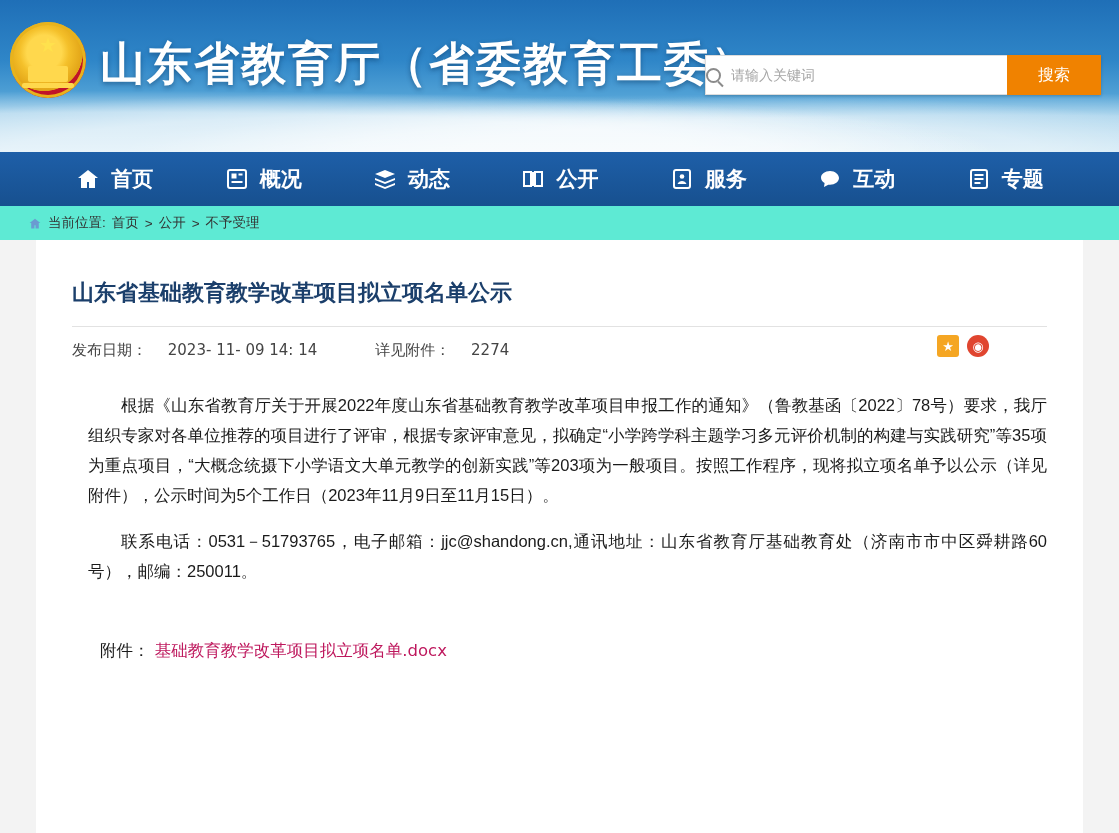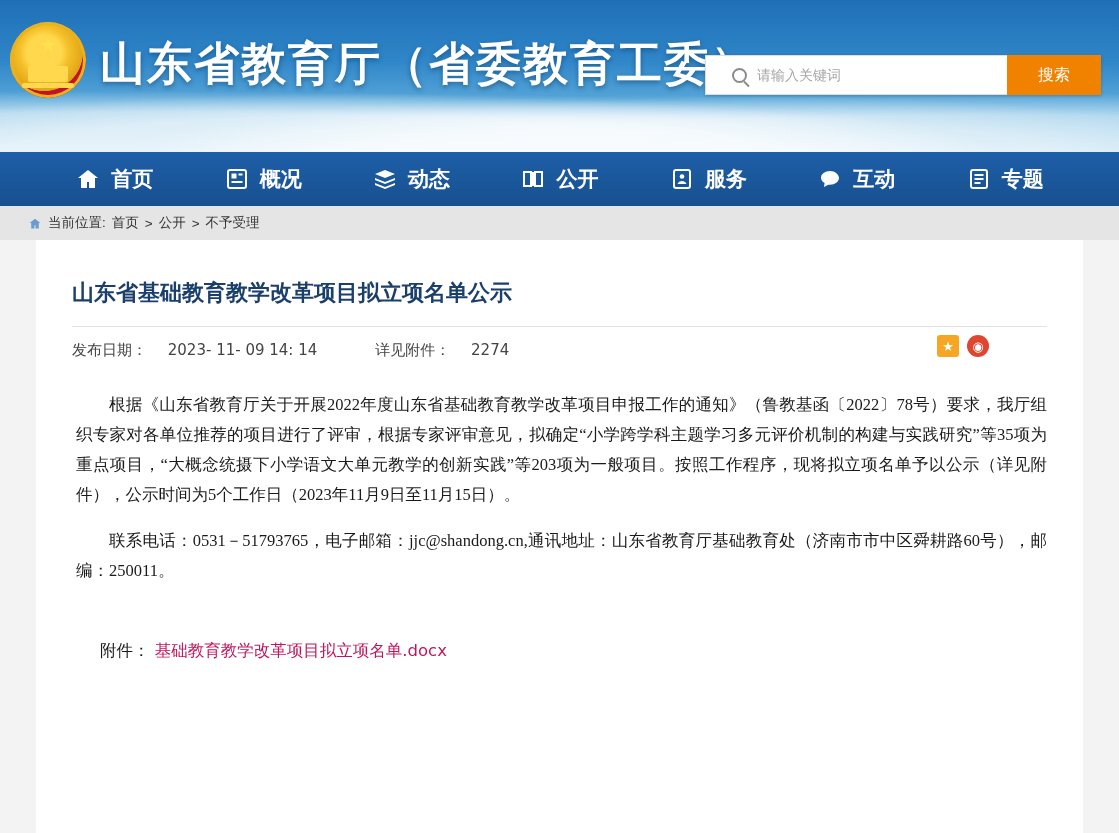--- a/index.html
+++ b/index.html
@@ -52,21 +52,21 @@
     font-family: "DejaVu Sans", sans-serif;
     white-space: nowrap;
   }
   .search-box {
     position:absolute; right: 18px; top: 55px;
     display:flex; align-items:stretch; height:40px;
     box-shadow: 0 1px 3px rgba(0,0,0,.2);
   }
   .search-field {
     width: 302px; background:#fff; display:flex; align-items:center;
-    padding: 0 26px; gap:8px;
+    padding: 0 0; gap:8px;
     border:1px solid #ddd; border-right:none;
   }
   .search-field input {
     border:0; outline:0; width:100%; font-size:14px; color:#333;
     font-family:"Liberation Sans", sans-serif; background:transparent;
   }
   .search-field input::placeholder { color:#a6a6a6; }
   .search-btn {
     width: 94px; background:#f08200; color:#fff; border:0; cursor:pointer;
     font-size:16px; font-family:"DejaVu Sans", sans-serif;
@@ -85,21 +85,21 @@
     color:#fff; font-size:21px; font-weight:bold;
     font-family:"DejaVu Sans", sans-serif;
     cursor:pointer; white-space:nowrap;
   }
   .nav-ico { width:26px; height:24px; flex:none; }
 
   
   .crumb {
     height: 34px; display:flex; align-items:center; gap:6px;
     padding-left: 28px; font-size:13.5px; color:#333;
-    background:#e5e5e5;
+    background:#5eead4;
   }
   .crumb .home-ico { width:14px; height:13px; display:inline-block; }
   .crumb a { color:#333; text-decoration:none; }
 
   
   .page-wrap { background:#f3f3f3; padding-bottom: 0; }
   .article {
     width: 1047px; margin: 0 auto; background:#fff; padding: 24px 36px 40px 36px;
     min-height: 600px;
   }
@@ -115,27 +115,27 @@
     font-family:"DejaVu Sans", sans-serif;
   }
   .meta .val { margin-left: 16px; }
   .meta .icons { position:absolute; right: 58px; top: 8px; display:flex; gap:8px; }
   .ico-sq { width:22px; height:22px; border-radius:3px; display:flex; align-items:center; justify-content:center; font-size:13px; color:#fff; }
   .ico-star { background:#f5a623; }
   .ico-weibo { background:#e0452f; border-radius:50%; }
 
   .body-text { padding-top: 18px; }
   .body-text p {
-    margin: 0 0 16px 4px;
+    margin: 0 0 16px 16px;
     font-size: 16.5px;
     line-height: 30px;
     color: #1a1a1a;
     text-indent: 2em;
     text-align: justify;
-    font-family:Liberation Serif, serif;
+    font-family:Liberation Sans, sans-serif;
   }
   .attach {
     margin-top: 54px; padding-left: 28px; font-size:16.5px; color:#1a1a1a;
     font-family:"DejaVu Sans", sans-serif;
   }
   .attach a { color:#be185d; text-decoration:none; }
 </style>
 </head>
 <body>
 

